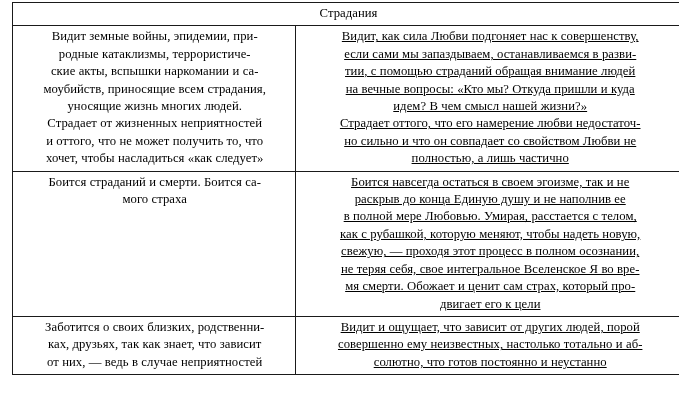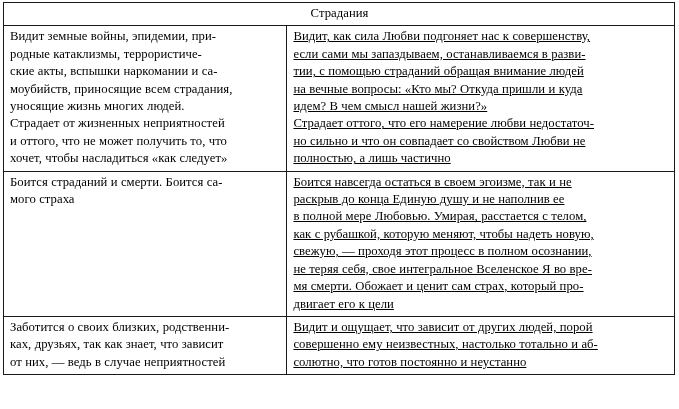--- a/index.html
+++ b/index.html
@@ -14,20 +14,21 @@
     font-family: "Liberation Serif", "DejaVu Serif", serif;
     color: #000000;
   }
 
   #sheet {
     position: relative;
     width: 658px;
     height: 409px;
     box-sizing: border-box;
     padding: 2px 4px 0 3px;
+    margin-left: 9px;
   }
 
   table.doc-table {
     width: 672px;
     border-collapse: collapse;
     table-layout: fixed;
   }
 
   table.doc-table td {
     border: 1px solid #1a1a1a;
@@ -50,20 +51,21 @@
     width: 283px;
   }
   td.col-right {
     width: 387px;
     text-decoration: underline;
   }
 
   .cell-text {
     display: block;
     white-space: pre-line;
+    text-align: center;
   }
 </style>
 </head>
 <body>
 
 <div id="sheet">
 
   <table class="doc-table">
     <colgroup>
       <col style="width:283px">

